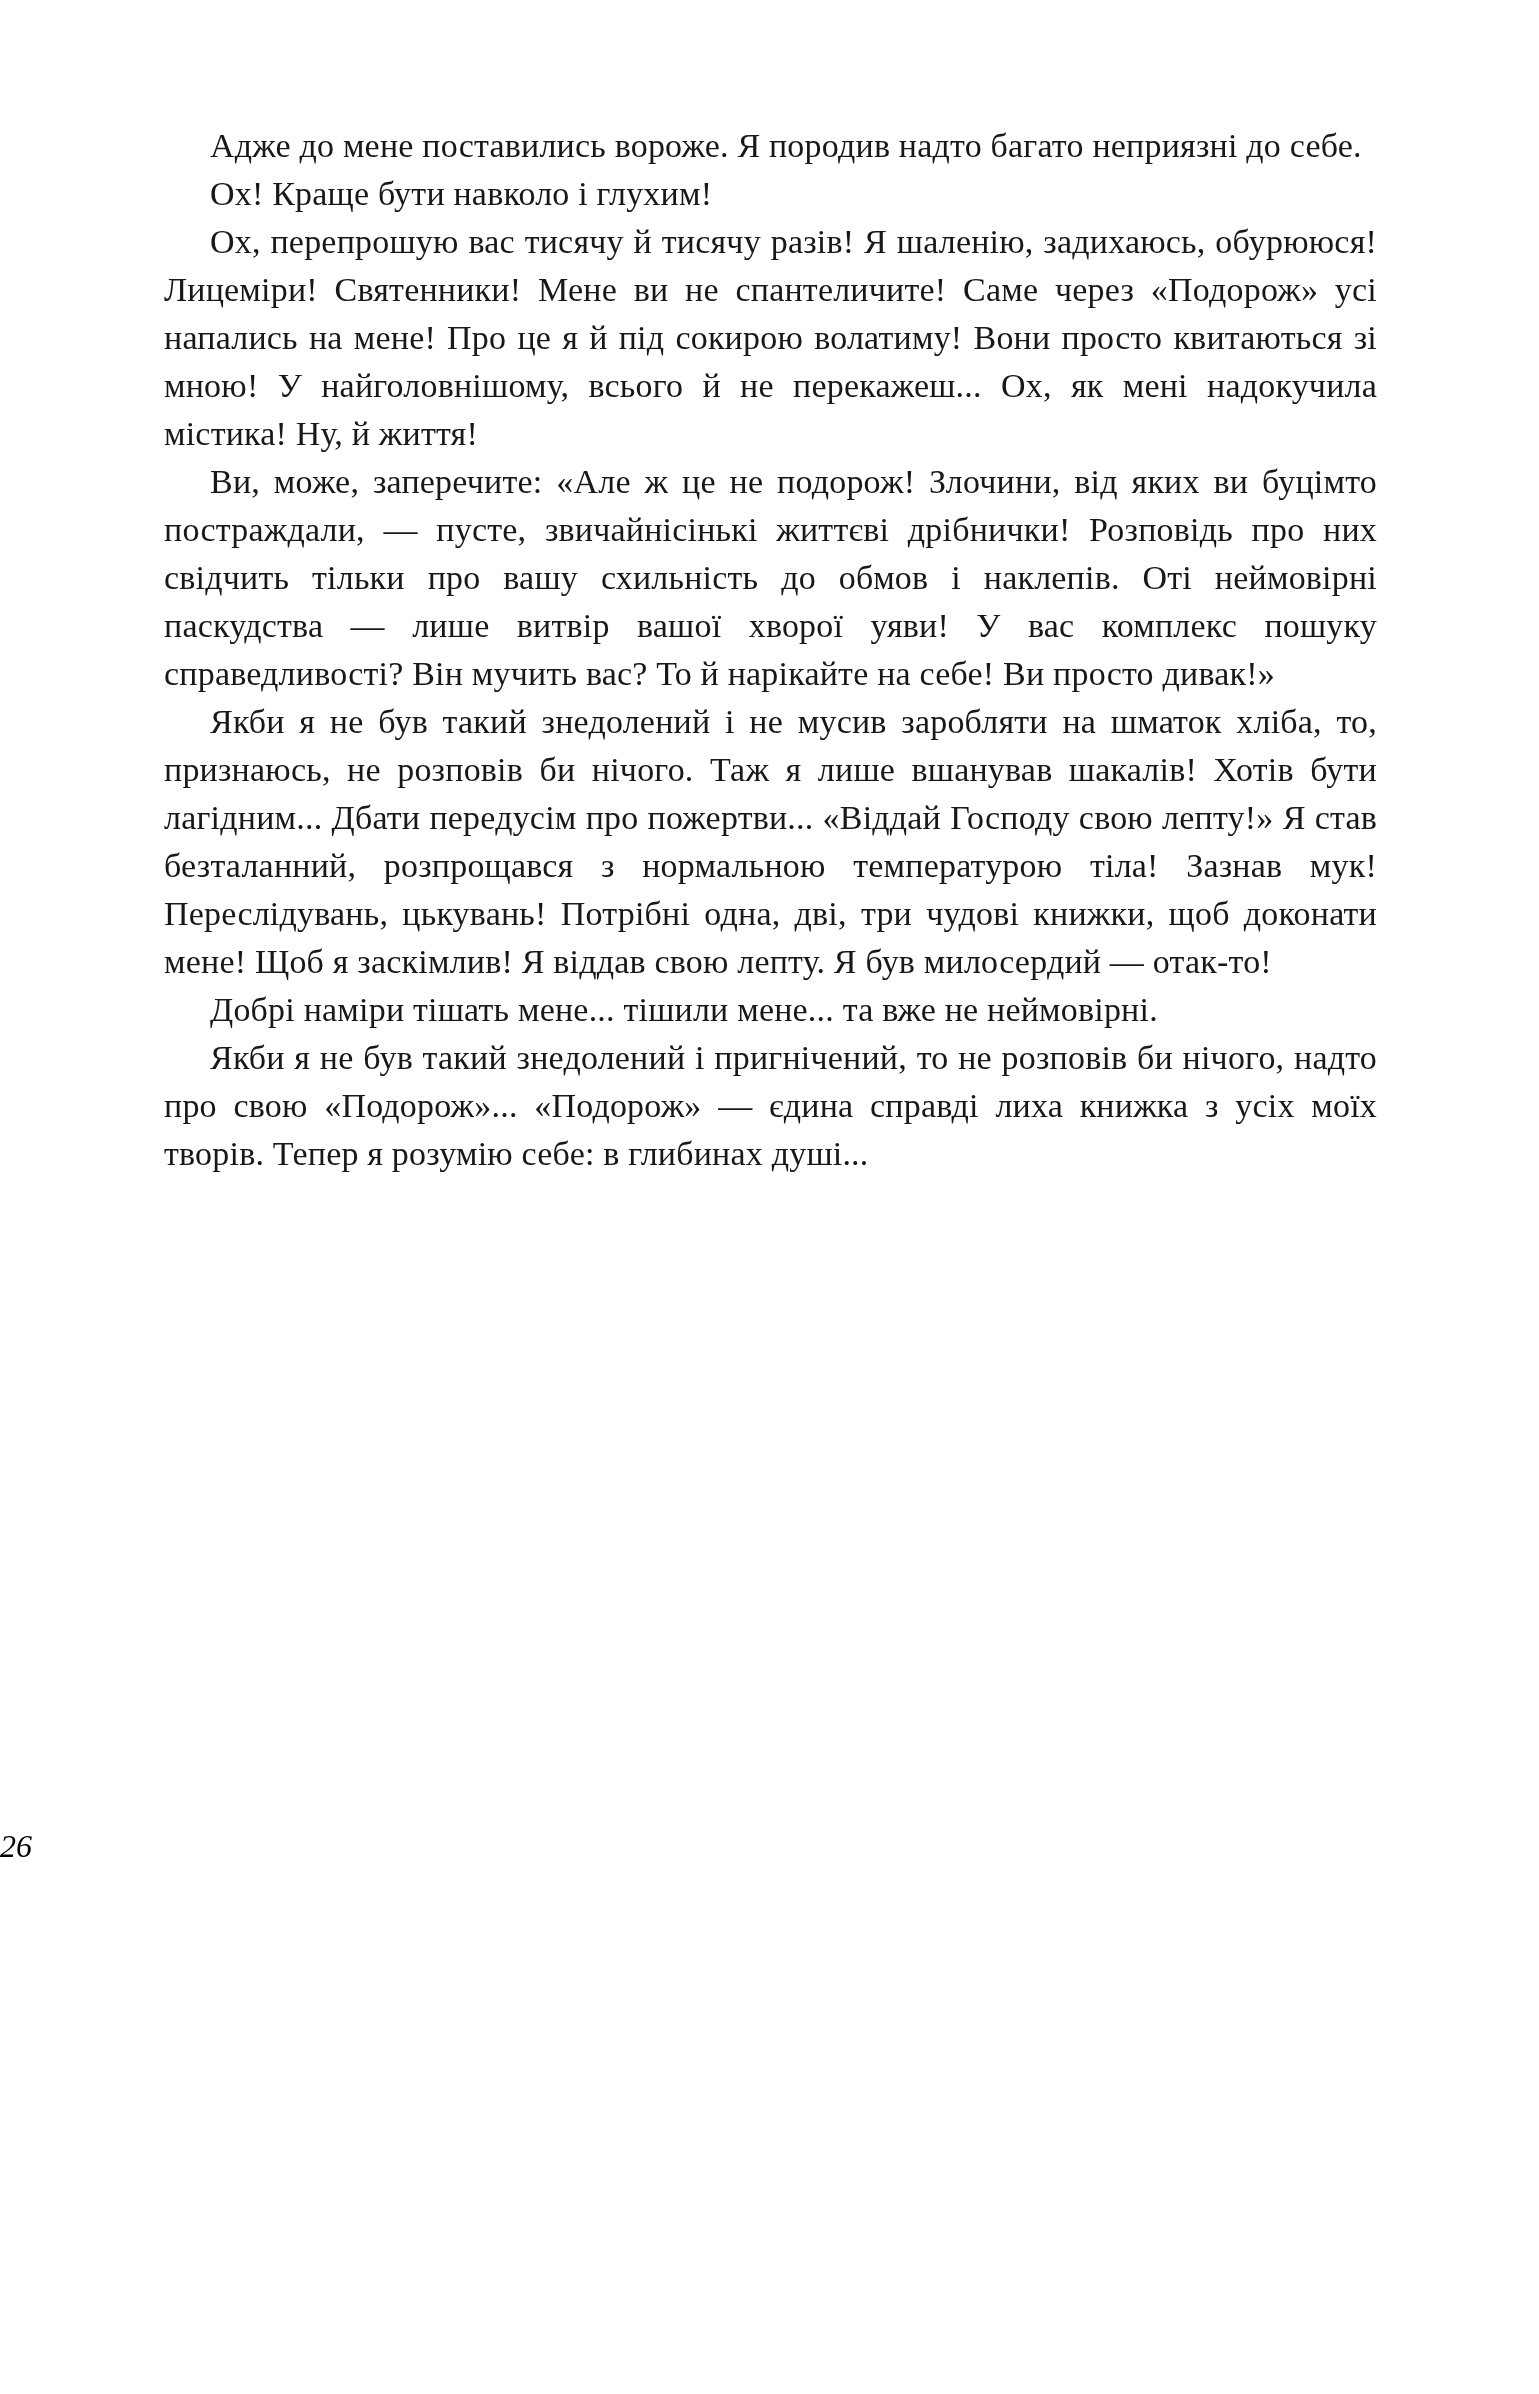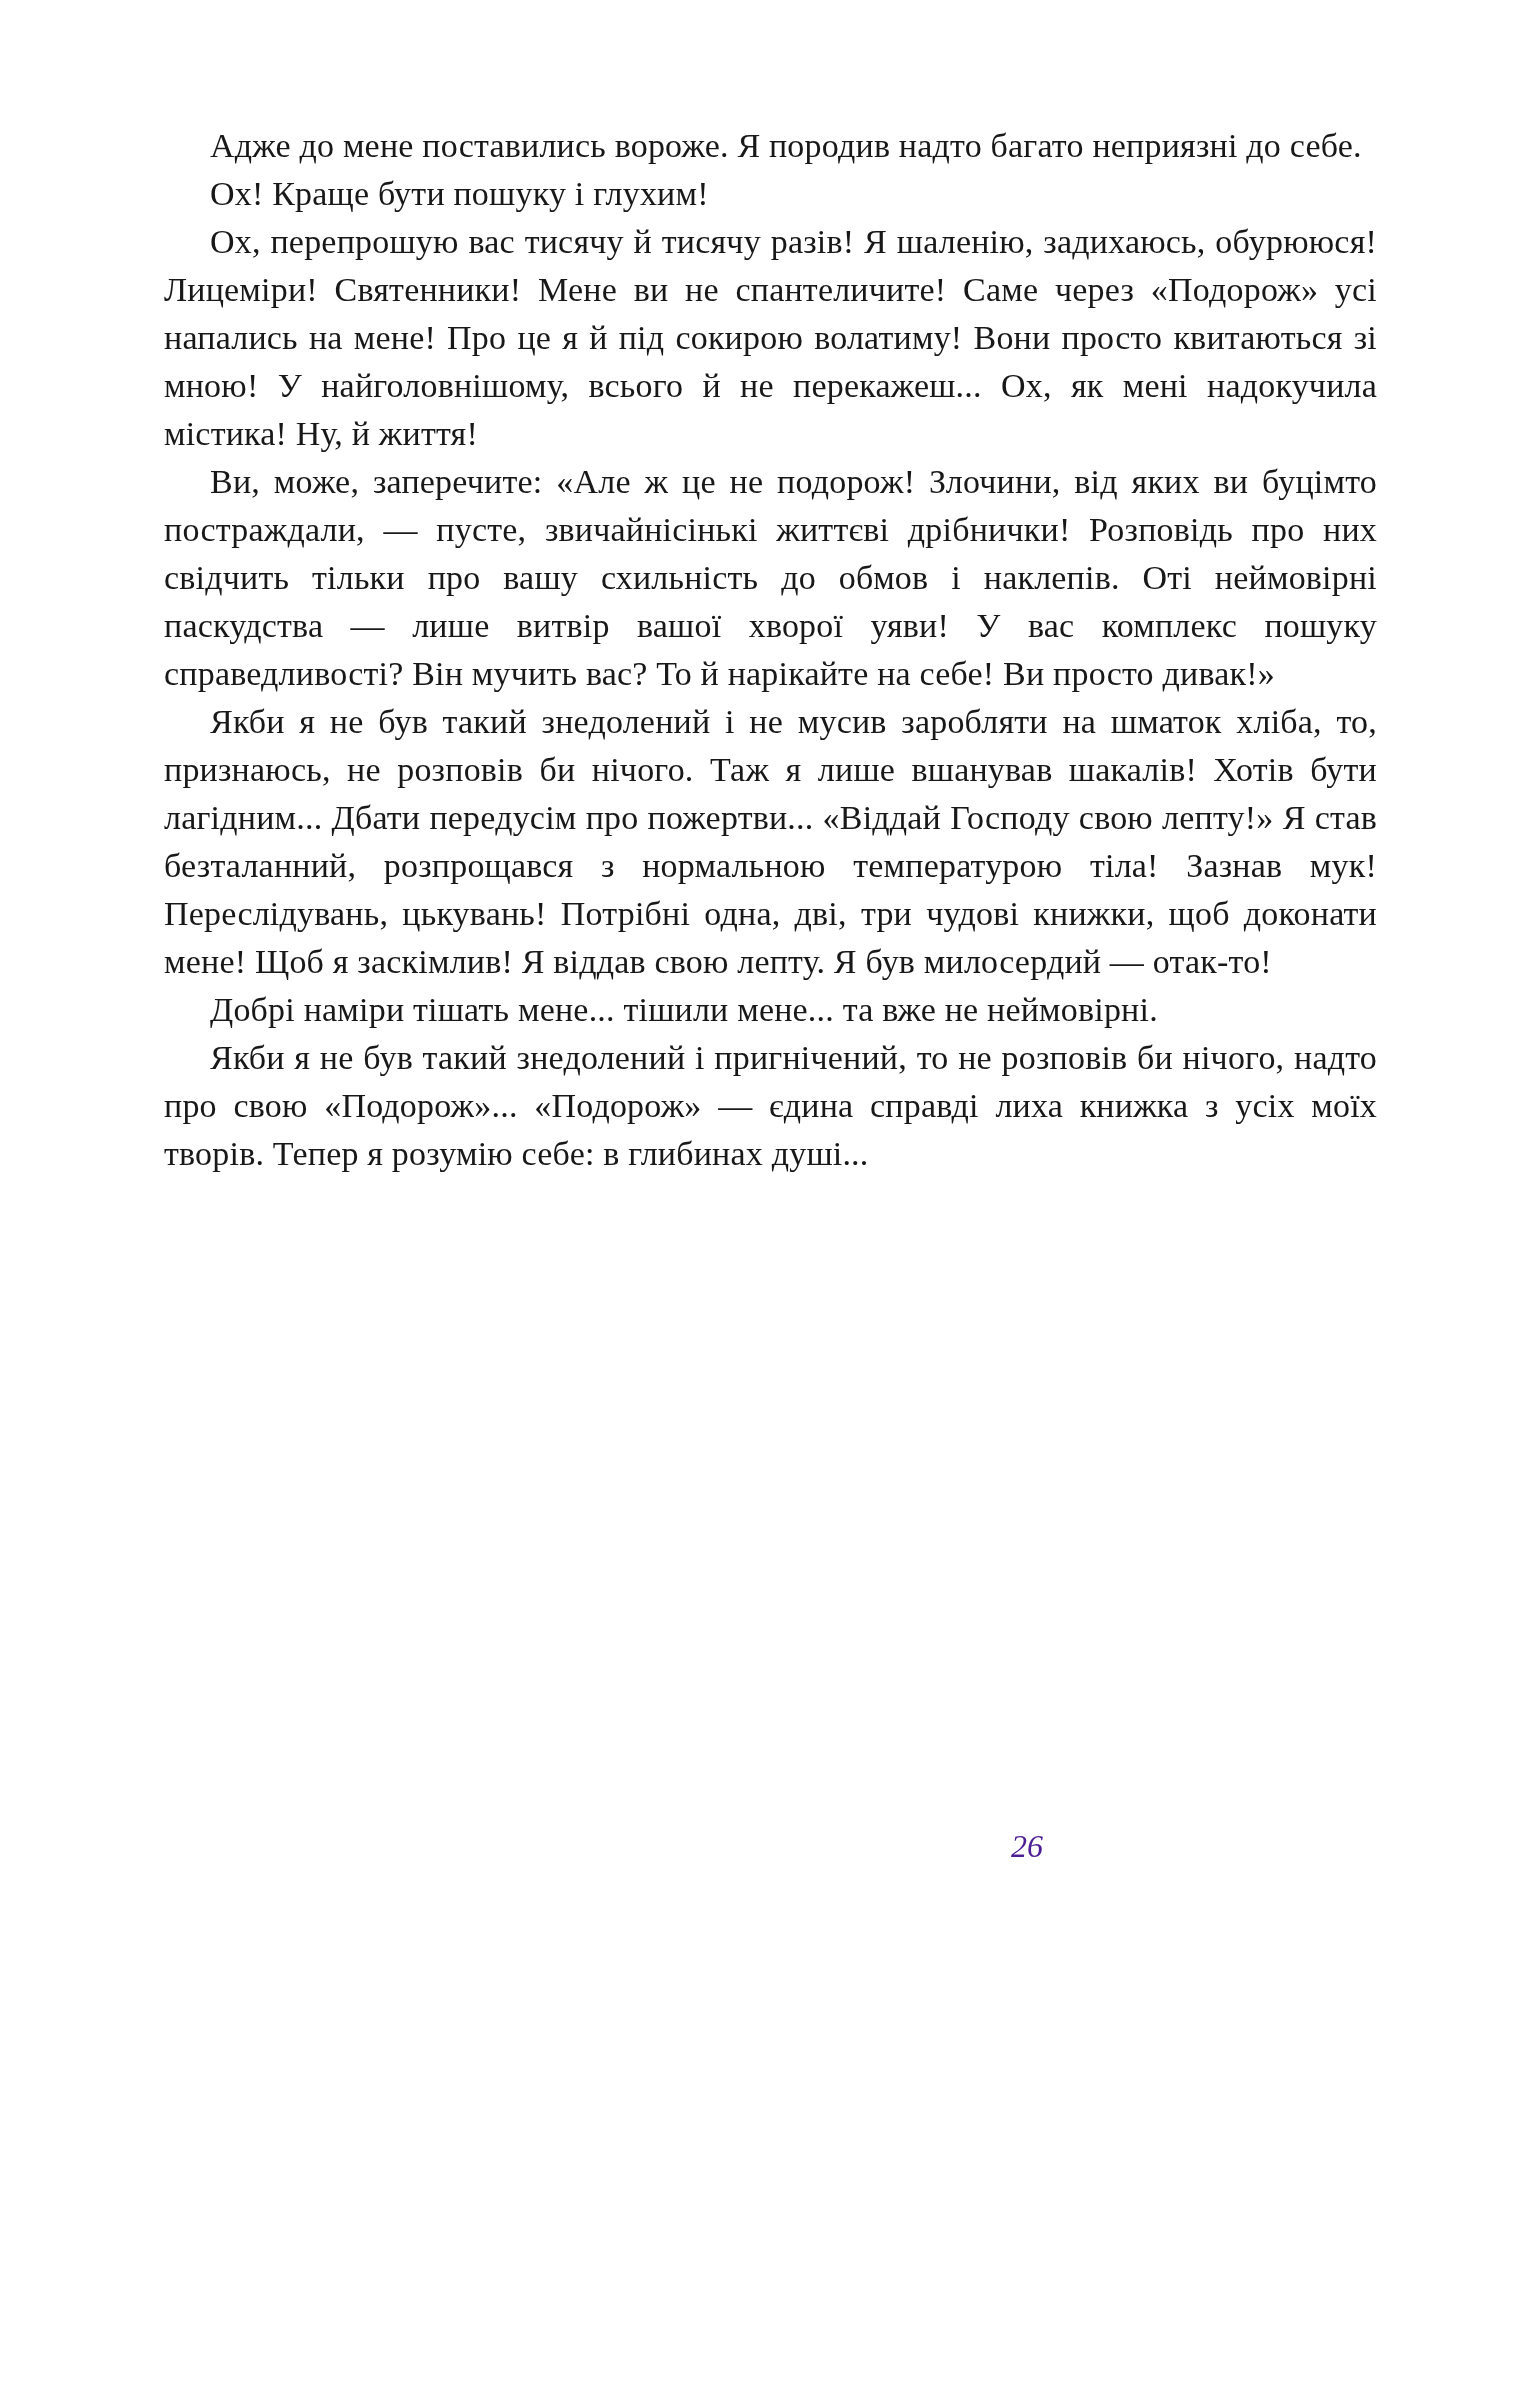--- a/index.html
+++ b/index.html
@@ -29,33 +29,33 @@
     .text-block p {
       margin: 0;
       padding: 0;
       text-indent: 46px;
     }
     .folio {
       position: absolute;
       top: 1828px;
       left: 0;
       width: 1043px;
-      text-align: right;
+      text-align: left;
       font-size: 32px;
       font-style: italic;
-      color: #4c1d95;
+      color: #000000;
     }
   </style>
 </head>
 <body>
 
 <div class="page">
   <div class="text-block">
     <p>Адже до мене поставились вороже. Я породив надто багато неприязні до себе.</p>
-    <p>Ох! Краще бути пошуку і глухим!</p>
+    <p>Ох! Краще бути навколо і глухим!</p>
     <p>Ох, перепрошую вас тисячу й тисячу разів! Я шаленію, задихаюсь, обурююся! Лицеміри! Святенники! Мене ви не спантеличите! Саме через «Подорож» усі напались на мене! Про це я й під сокирою волатиму! Вони просто квитаються зі мною! У найголовнішому, всього й не перекажеш... Ох, як мені надокучила містика! Ну, й життя!</p>
     <p>Ви, може, заперечите: «Але ж це не подорож! Злочини, від яких ви буцімто постраждали, — пусте, звичайнісінькі життєві дрібнички! Розповідь про них свідчить тільки про вашу схильність до обмов і наклепів. Оті неймовірні паскудства — лише витвір вашої хворої уяви! У вас комплекс пошуку справедливості? Він мучить вас? То й нарікайте на себе! Ви просто дивак!»</p>
     <p>Якби я не був такий знедолений і не мусив заробляти на шматок хліба, то, признаюсь, не розповів би нічого. Таж я лише вшанував шакалів! Хотів бути лагідним... Дбати передусім про пожертви... «Віддай Господу свою лепту!» Я став безталанний, розпрощався з нормальною температурою тіла! Зазнав мук! Переслідувань, цькувань! Потрібні одна, дві, три чудові книжки, щоб доконати мене! Щоб я заскімлив! Я віддав свою лепту. Я був милосердий — отак-то!</p>
     <p>Добрі наміри тішать мене... тішили мене... та вже не неймовірні.</p>
     <p>Якби я не був такий знедолений і пригнічений, то не розповів би нічого, надто про свою «Подорож»... «Подорож» — єдина справді лиха книжка з усіх моїх творів. Тепер я розумію себе: в глибинах душі...</p>
   </div>
   <div class="folio">26</div>
 </div>
 
 

